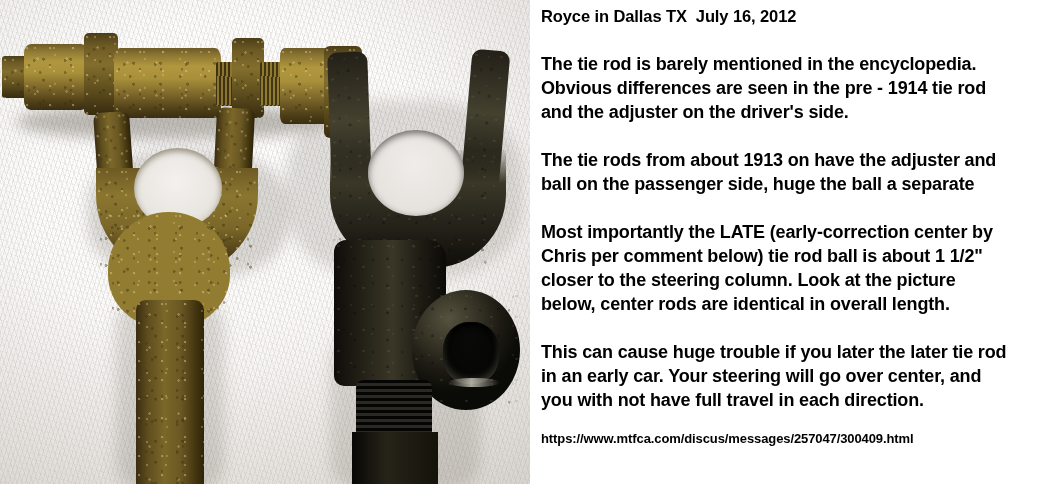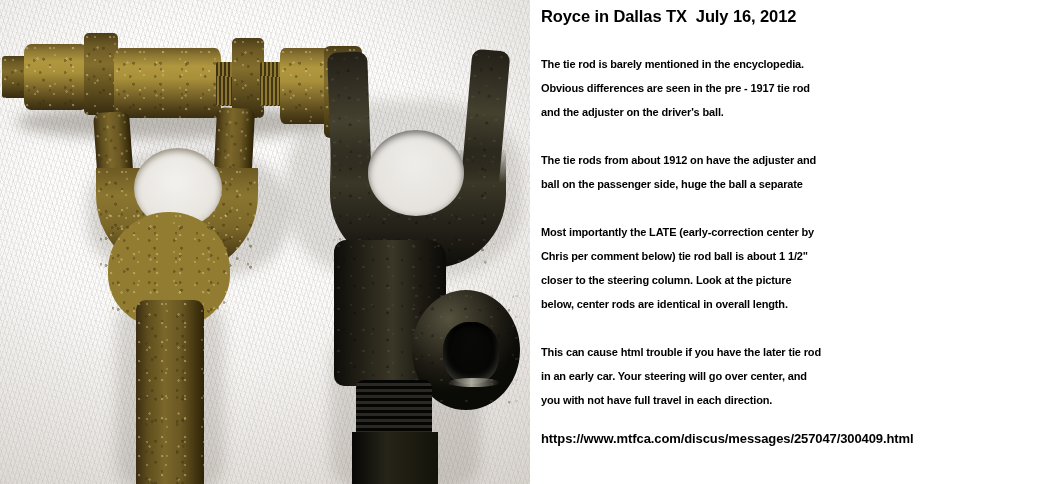--- a/index.html
+++ b/index.html
@@ -62,21 +62,21 @@
         radial-gradient(circle at 62% 70%, rgba(8,8,6,.8) 0 1.4px, transparent 1.7px),
         radial-gradient(circle at 80% 24%, rgba(104,102,84,.45) 0 1px, transparent 1.3px),
         radial-gradient(circle at 35% 88%, rgba(10,10,7,.7) 0 1.2px, transparent 1.5px);
       background-size:25px 21px,33px 27px,21px 29px,29px 23px;}
 
   
   #textpanel{position:absolute;left:530px;top:0;width:514px;height:484px;background:#ffffff;}
   #textpanel .inner{position:absolute;left:11px;top:0;right:4px;}
   .ttl{font-size:16.5px;font-weight:bold;color:#000;letter-spacing:-.1px;
        line-height:24px;padding-top:4px;white-space:pre;}
-  .para{font-size:11px;font-weight:bold;color:#000;line-height:24px;
+  .para{font-size:18px;font-weight:bold;color:#000;line-height:24px;
         letter-spacing:-.15px;margin:0;}
   .pgap{height:24px;}
   .url{font-size:13px;font-weight:bold;color:#000;line-height:17px;letter-spacing:-.1px;
        margin-top:18px;}
 </style>
 </head>
 <body>
 
 <div id="page">
 
@@ -173,41 +173,41 @@
   </div>
 
   <div id="textpanel">
     <div class="inner">
 
       <div class="ttl">Royce in Dallas TX  July 16, 2012</div>
       <div class="pgap"></div>
 
       <div>
         <div class="para">The tie rod is barely mentioned in the encyclopedia.</div>
-        <div class="para">Obvious differences are seen in the pre - 1917 tie rod</div>
-        <div class="para">and the adjuster on the driver's ball.</div>
-      </div>
-      <div class="pgap"></div>
-
-      <div>
-        <div class="para">The tie rods from about 1912 on have the adjuster and</div>
+        <div class="para">Obvious differences are seen in the pre - 1914 tie rod</div>
+        <div class="para">and the adjuster on the driver's side.</div>
+      </div>
+      <div class="pgap"></div>
+
+      <div>
+        <div class="para">The tie rods from about 1913 on have the adjuster and</div>
         <div class="para">ball on the passenger side, huge the ball a separate</div>
       </div>
       <div class="pgap"></div>
 
       <div>
         <div class="para">Most importantly the LATE (early-correction center by</div>
         <div class="para">Chris per comment below) tie rod ball is about 1 1/2"</div>
         <div class="para">closer to the steering column. Look at the picture</div>
         <div class="para">below, center rods are identical in overall length.</div>
       </div>
       <div class="pgap"></div>
 
       <div>
-        <div class="para">This can cause html trouble if you have the later tie rod</div>
+        <div class="para">This can cause huge trouble if you later the later tie rod</div>
         <div class="para">in an early car. Your steering will go over center, and</div>
         <div class="para">you with not have full travel in each direction.</div>
       </div>
 
       <div class="url">https://www.mtfca.com/discus/messages/257047/300409.html</div>
     </div>
   </div>
 
 </div>
 

